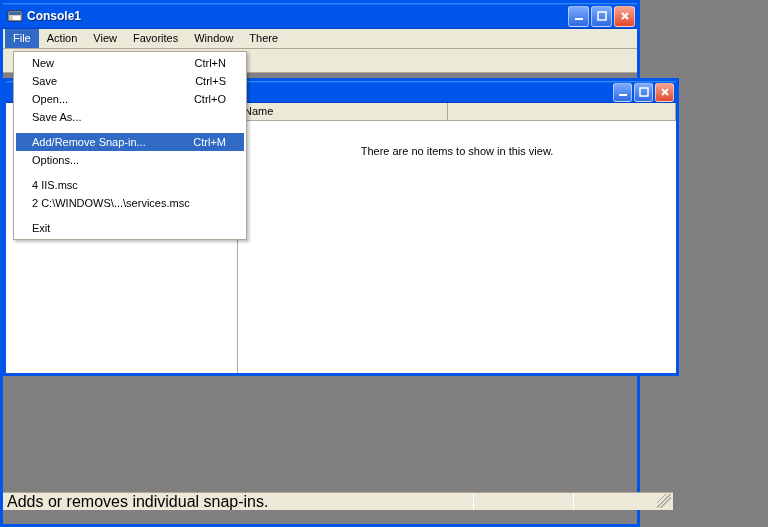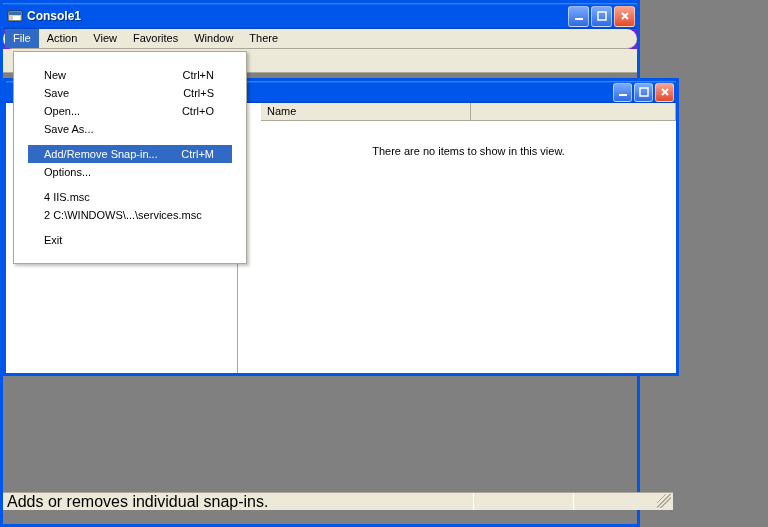--- a/index.html
+++ b/index.html
@@ -47,21 +47,20 @@
   .winbtn.blue { background: linear-gradient(to bottom,#7baaff,#2e6ae1); }
   .winbtn.red  { background: linear-gradient(to bottom,#f8a28f,#e24a2c); }
   .winbtn svg { display:block; }
   .menubar {
     height: 20px;
     background: #ece9d8;
     border-bottom: 1px solid #aca899;
     display: flex;
     align-items: stretch;
     padding-left: 2px;
-    border-radius: 10px;
   }
   .menuitem {
     padding: 3px 8px 0 8px;
     cursor: default;
   }
   .menuitem.open {
     background: #316ac5;
     color: white;
   }
   .toolbar-area {
@@ -88,21 +87,20 @@
     height: 22px;
     background: linear-gradient(to bottom, #3a93ff 0%, #0055ea 10%, #0055ea 90%, #003fc0 100%);
     display: flex; justify-content: flex-end; align-items: center;
     padding: 0 2px;
   }
   .inner-titlebar .winbtn { width:19px; height:19px; }
   .inner-body {
     flex: 1;
     display: flex;
     background: white;
-    gap: 23px;
   }
   .left-pane {
     width: 232px;
     border-right: 1px solid #aca899;
     background: white;
   }
   .right-pane {
     flex: 1;
     display: flex; flex-direction: column;
   }
@@ -148,21 +146,21 @@
   .statusbar .cell3 { width: 100px; border-left:1px solid #fff; height:100%; position:relative; }
 
   
   .dropdown {
     position: absolute;
     left: 10px; top: 48px;
     width: 234px;
     background: #fff;
     border: 1px solid #aca899;
     box-shadow: 2px 2px 3px rgba(0,0,0,0.25);
-    padding: 14px;
+    padding: 2px;
     z-index: 100;
   }
   .ddrow {
     display: flex;
     align-items: center;
     height: 18px;
     padding: 0 18px 0 16px;
     cursor: default;
   }
   .ddrow.sel {

